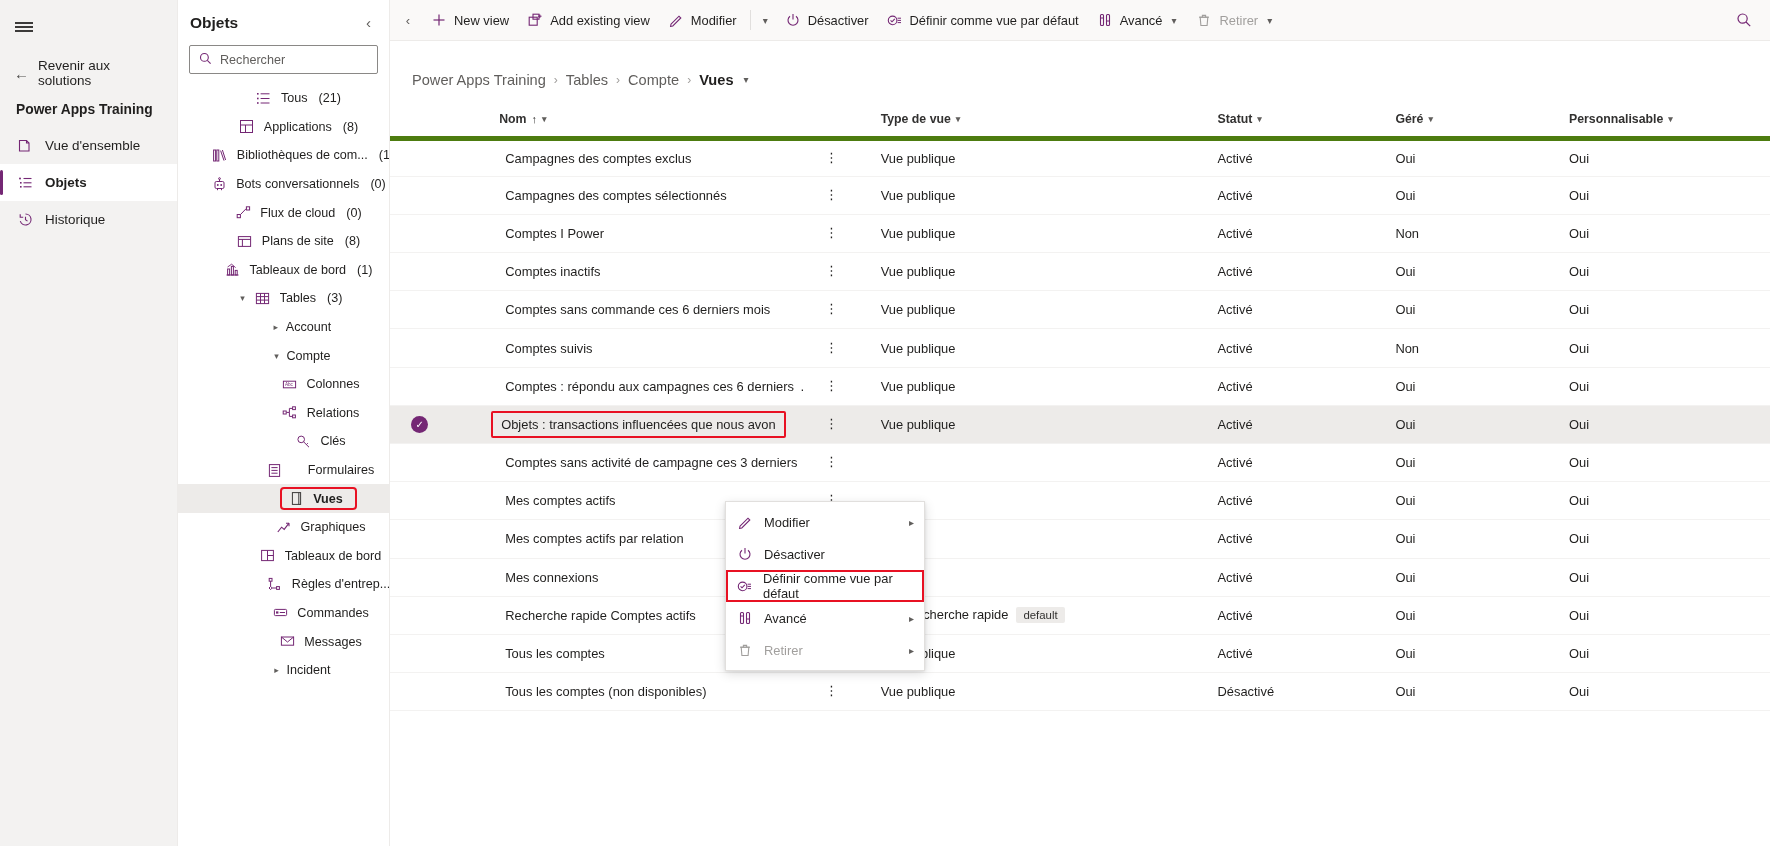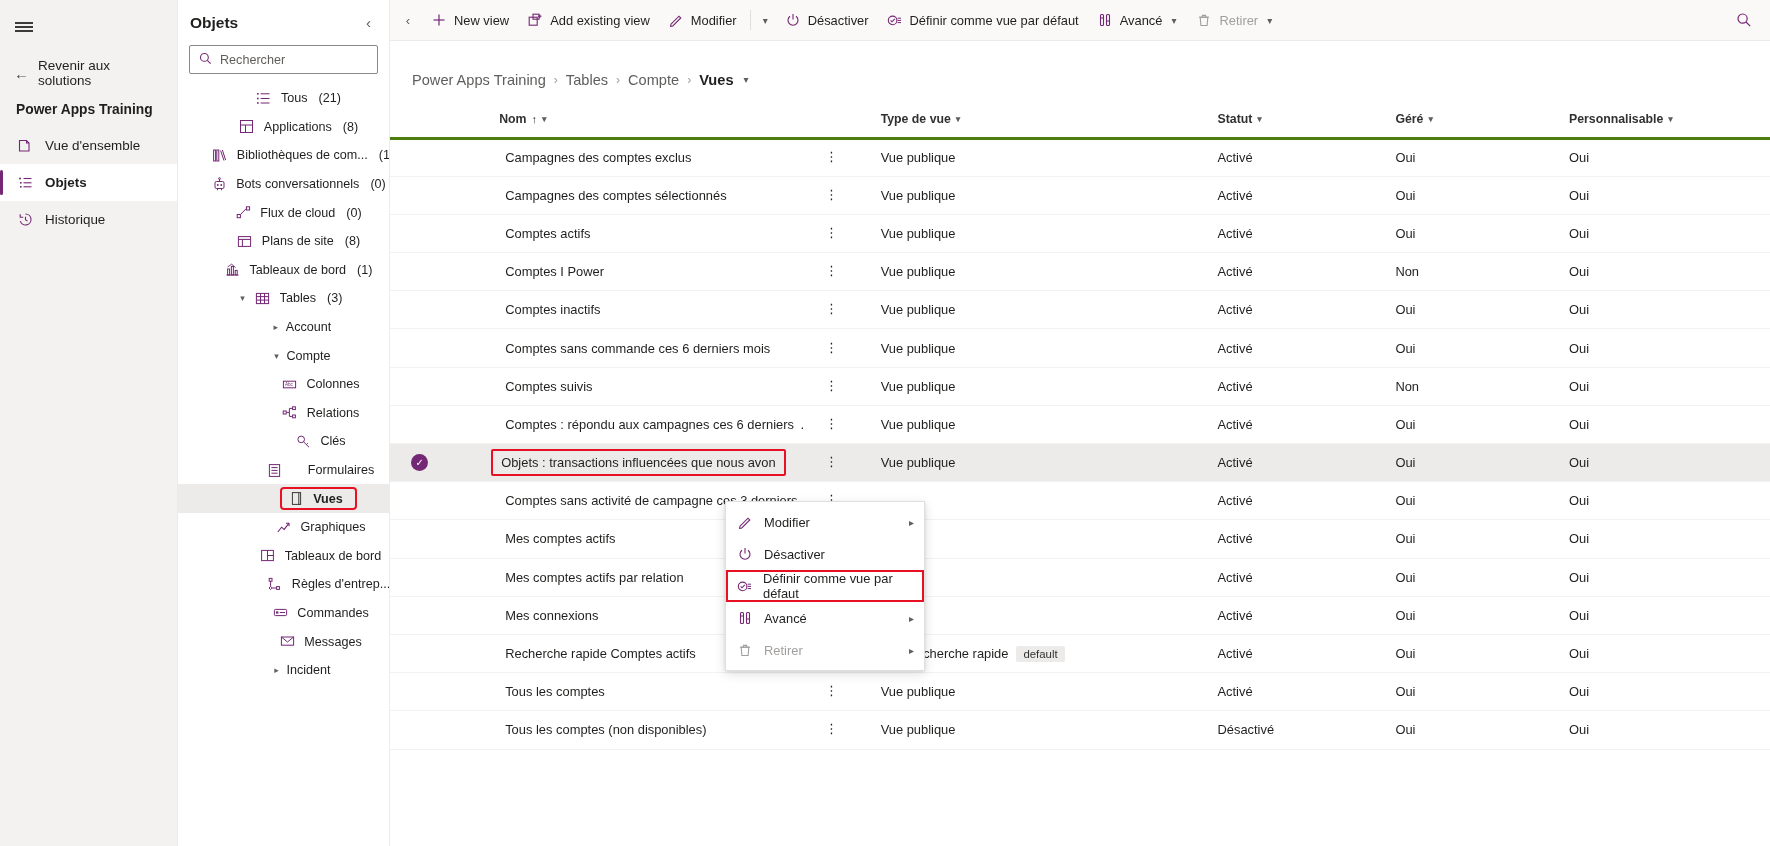--- a/index.html
+++ b/index.html
@@ -102,21 +102,21 @@
   .bc-item { color: #605e5c; cursor: pointer; }
   .bc-item.cur { color: #201f1e; font-weight: 700; cursor: default; }
   .bc-sep { color: #a19f9d; font-size: 12px; }
   .bc-caret { color: #605e5c; font-size: 10px; margin-left: 2px; cursor: pointer; }
 
   
   .tablewrap { flex: 1 1 auto; overflow: hidden; position: relative; }
   .grid { width: 100%; border-collapse: collapse; table-layout: fixed; }
   .grid th {
     text-align: left; font-size: 12.3px; font-weight: 600; color: #323130;
-    height: 36px; padding: 0 6px; border-bottom: 3px solid #4d7c0f; vertical-align: middle;
+    height: 36px; padding: 0 6px; border-bottom: 5px solid #4d7c0f; vertical-align: middle;
   }
   .grid th .thc { display: inline-flex; align-items: center; gap: 5px; cursor: pointer; }
   .grid th .sortarrow { font-size: 11px; color: #323130; }
   .grid th .hcaret { font-size: 9px; color: #605e5c; }
   .grid td {
     font-size: 12.9px; color: #201f1e; height: 38.2px; padding: 0 6px;
     border-bottom: 1px solid #f3f2f1; vertical-align: middle; overflow: hidden;
     white-space: nowrap; text-overflow: ellipsis;
   }
   .grid tr.row.sel td { background: #edebe9; }
@@ -675,29 +675,20 @@
               <td class="checkcell"></td>
               <td class="c-name"><span class="namebox">Campagnes des comptes sélectionnés</span></td>
               <td class="dots">⋮</td>
               <td class="c-type"><span>Vue publique</span></td>
               <td class="c-stat">Activé</td>
               <td class="c-ger">Oui</td>
               <td class="c-pers">Oui</td>
             </tr>
             <tr class="row">
               <td class="checkcell"></td>
-              <td class="c-name"><span class="namebox">Comptes actifs</span></td>
-              <td class="dots">⋮</td>
-              <td class="c-type"><span>Vue publique</span></td>
-              <td class="c-stat">Activé</td>
-              <td class="c-ger">Oui</td>
-              <td class="c-pers">Oui</td>
-            </tr>
-            <tr class="row">
-              <td class="checkcell"></td>
               <td class="c-name"><span class="namebox">Comptes I Power</span></td>
               <td class="dots">⋮</td>
               <td class="c-type"><span>Vue publique</span></td>
               <td class="c-stat">Activé</td>
               <td class="c-ger">Non</td>
               <td class="c-pers">Oui</td>
             </tr>
             <tr class="row">
               <td class="checkcell"></td>
               <td class="c-name"><span class="namebox">Comptes inactifs</span></td>

